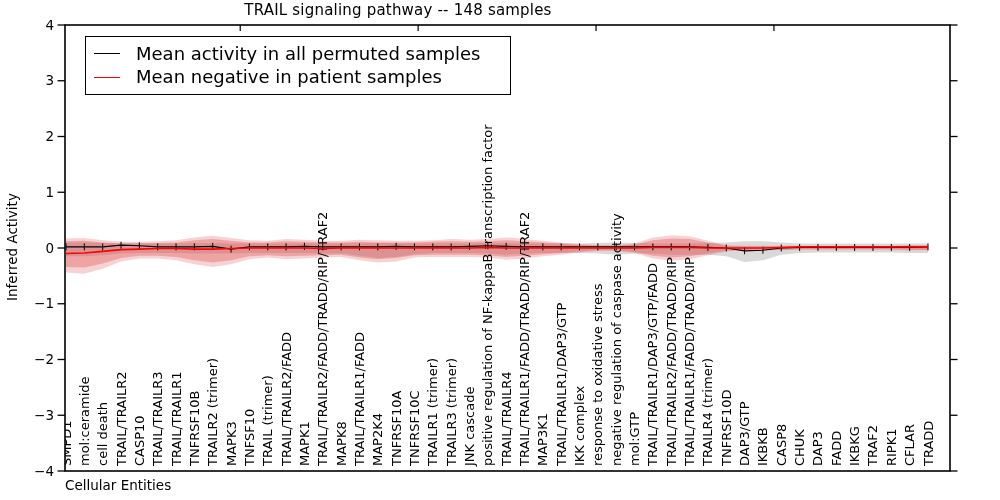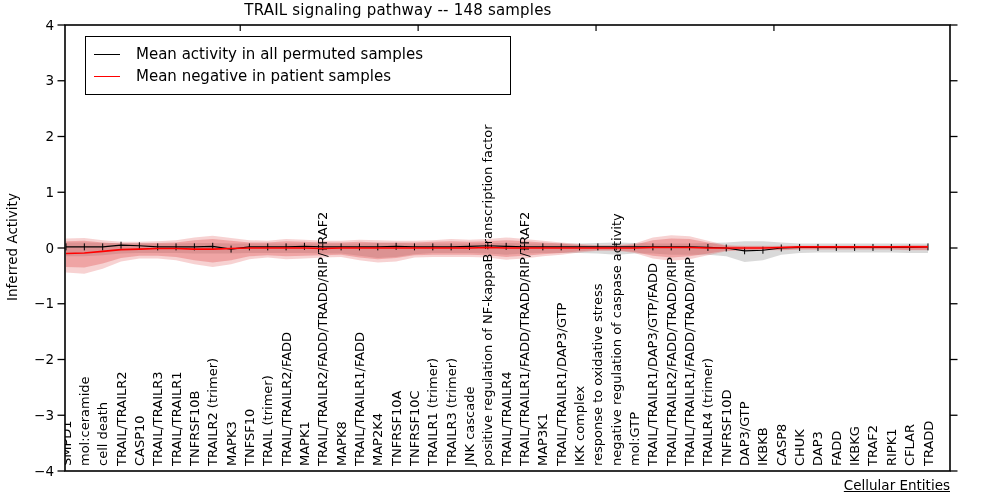--- a/index.html
+++ b/index.html
@@ -6,35 +6,34 @@
   .figure{
     position:relative;width:1000px;height:500px;background:#ffffff;
     font-family:"DejaVu Sans","Liberation Sans",sans-serif;color:#000;
     overflow:hidden;
   }
   .title{
     position:absolute;top:1px;left:0;width:796px;text-align:center;
     font-size:15px;letter-spacing:0.2px;
   }
   .xlabel{
-    position:absolute;top:477px;left:65px;width:885px;text-align:right;
+    position:absolute;top:477px;left:65px;width:885px;text-align:left;
     font-size:13.5px;
-    text-decoration:underline;
   }
   .ylabel{
     position:absolute;left:-53px;top:239px;width:130px;text-align:center;
     font-size:13.5px;transform:rotate(-90deg);
   }
   .legend{
     position:absolute;left:85px;top:36px;width:426px;height:59px;
     box-sizing:border-box;border:1.4px solid #000;background:#fff;
     display:flex;flex-direction:column;justify-content:space-evenly;
     padding:2px 8px 2px 6px;
   }
-  .legend-item{display:flex;align-items:center;font-size:15px;line-height:1;}
+  .legend-item{display:flex;align-items:center;font-size:18px;line-height:1;}
   .legend-swatch{display:inline-block;width:26px;height:0;margin-left:2px;margin-right:16px;border-top-style:solid;border-top-width:1.6px;}
   svg text{font-family:"DejaVu Sans","Liberation Sans",sans-serif;}
 </style>
 </head>
 <body>
 
 <div class="figure">
 
   <svg id="chart-svg" width="1000" height="500" viewBox="0 0 1000 500">
       <defs>

